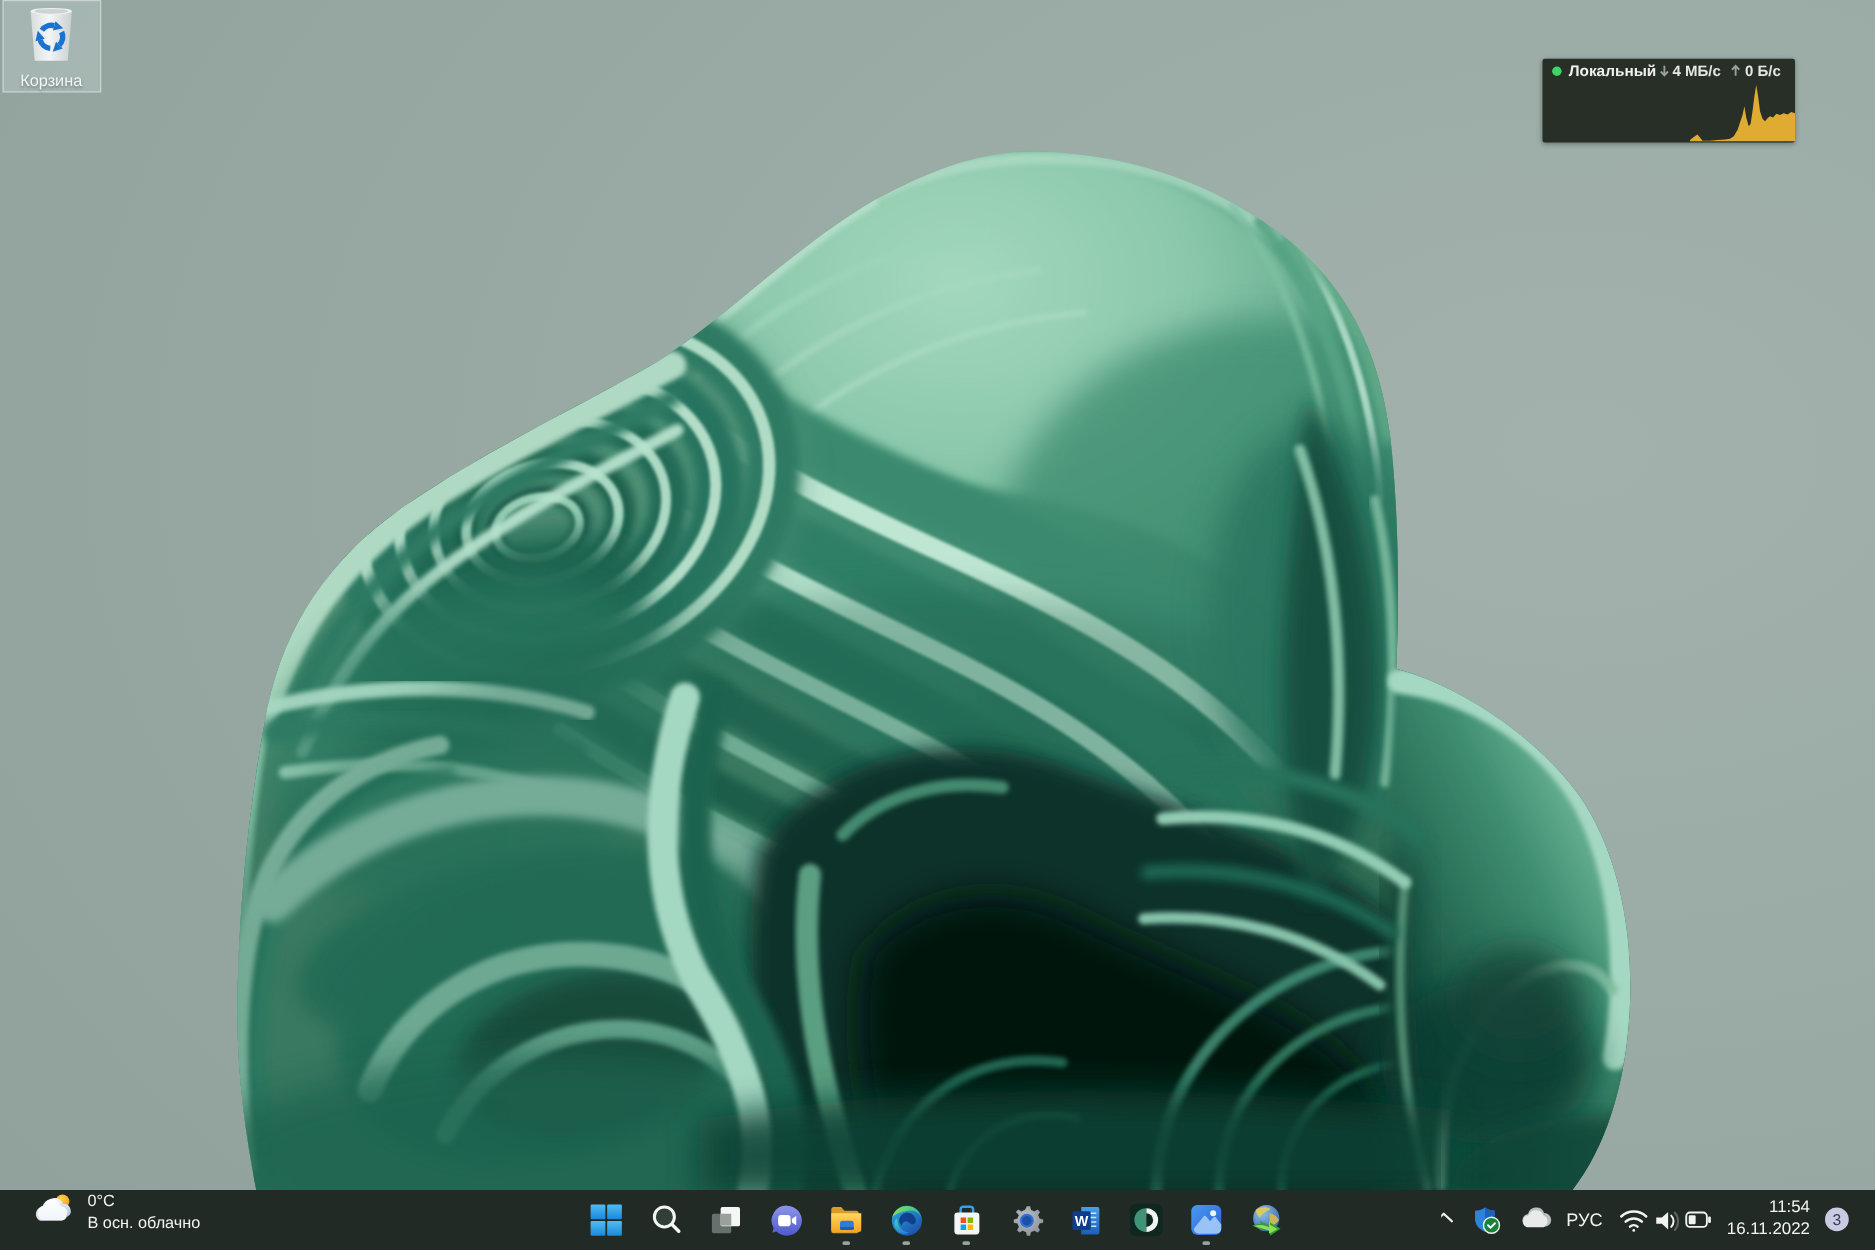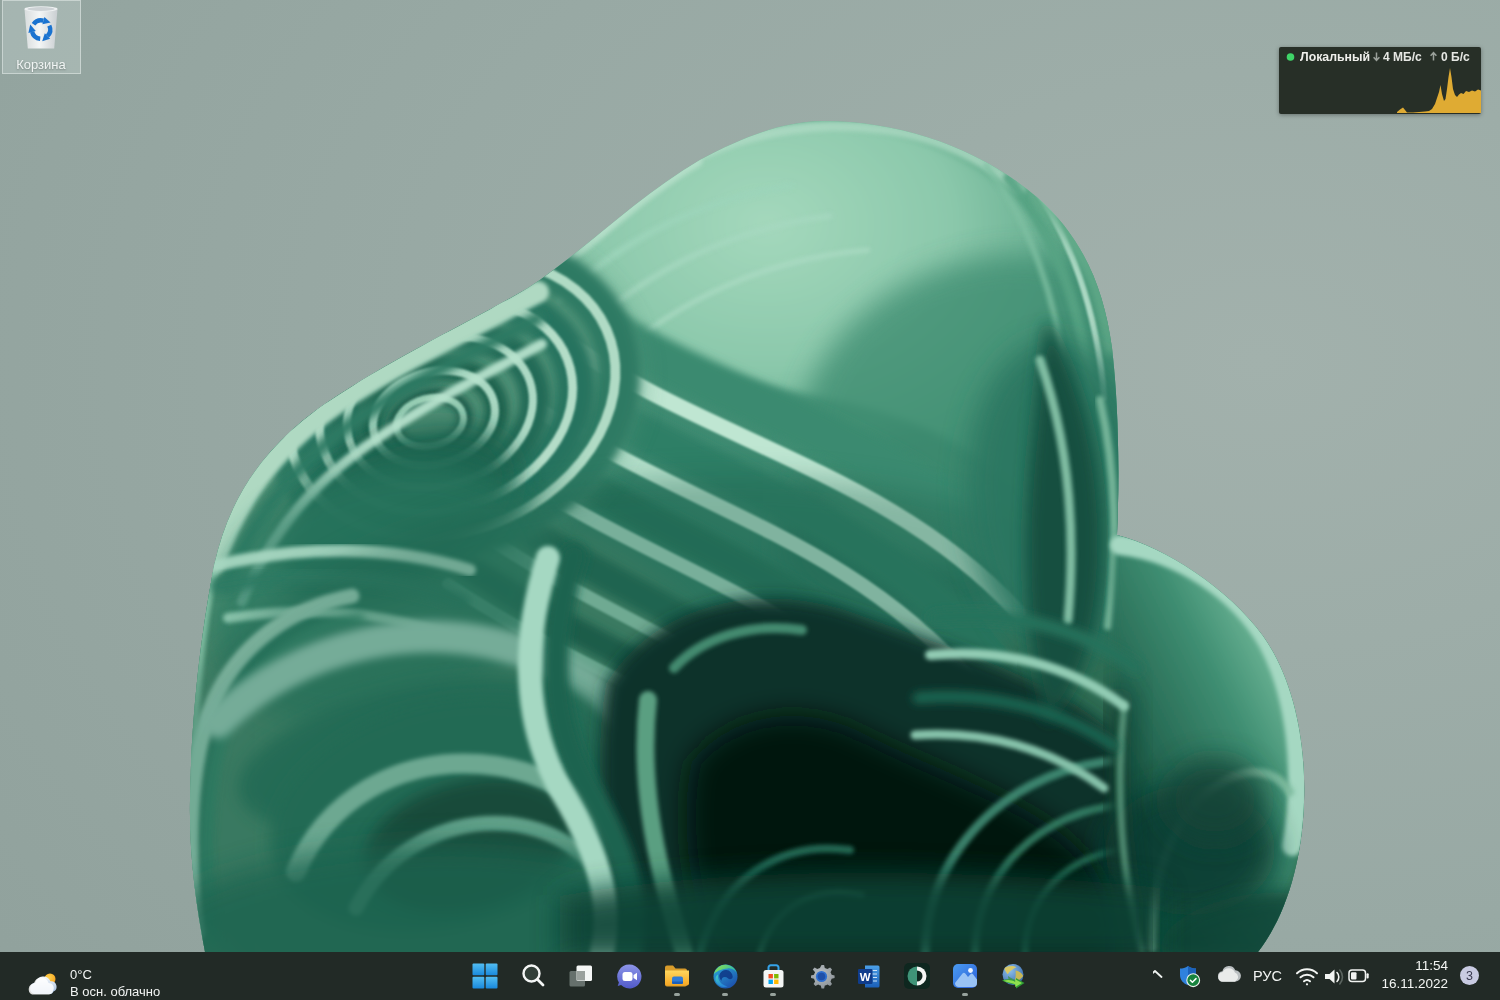--- a/index.html
+++ b/index.html
@@ -1,25 +1,25 @@
 <!DOCTYPE html>
 <html><head><meta charset="utf-8">
 <style>
 html,body{margin:0;padding:0;width:1500px;height:1000px;overflow:hidden;font-family:"Liberation Sans",sans-serif;}
 #desk{position:relative;width:1500px;height:1000px;background:#b2b8b1;}
 #wall{position:absolute;left:0;top:0;}
 .dicon{position:absolute;width:82px;text-align:center;color:#fff;font-size:13px;}
 .dlabel{text-shadow:0 1px 2px rgba(30,40,36,.6);margin-top:2px;line-height:14px;}
 #binsel{position:absolute;left:2px;top:0px;width:79px;height:74px;background:rgba(210,222,218,.30);border:1px solid rgba(235,242,240,.50);box-sizing:border-box;}
-#gwwidget{position:absolute;left:1234px;top:47px;width:202px;height:67px;background:#272f27;border-radius:2px;box-shadow:0 1px 4px rgba(0,0,0,.35);margin-left:45px;}
+#gwwidget{position:absolute;left:1234px;top:47px;width:202px;height:67px;background:#272f27;border-radius:2px;box-shadow:0 1px 4px rgba(0,0,0,.35);}
 #taskbar{position:absolute;left:0;top:952px;width:1500px;height:48px;background:#222a26;}
 #taskbar .ticons{position:absolute;top:0;height:48px;display:flex;}
 .tbtn{width:48px;height:48px;position:relative;display:flex;align-items:center;justify-content:center;}
 .rdot{position:absolute;left:21px;top:41px;width:6px;height:3px;border-radius:2px;background:#98a39d;}
-#weather{position:absolute;left:14px;top:0;height:48px;display:flex;align-items:flex-end;color:#fff;}
+#weather{position:absolute;left:14px;top:0;height:48px;display:flex;align-items:flex-start;color:#fff;}
 #wtxt{margin-left:8px;font-size:13px;line-height:17px;color:#f2f4f3;}
 </style></head>
 <body>
 <div id="desk">
 <svg id="wall" width="1500" height="1000" viewBox="0 0 1500 1000">
 <defs>
 <radialGradient id="bg" cx="0.84" cy="0.36" r="1.15">
  <stop offset="0" stop-color="#a2b1ac"></stop>
           <stop offset="0.5" stop-color="#98a9a4"></stop>
  <stop offset="1" stop-color="#8fa09b"></stop>

